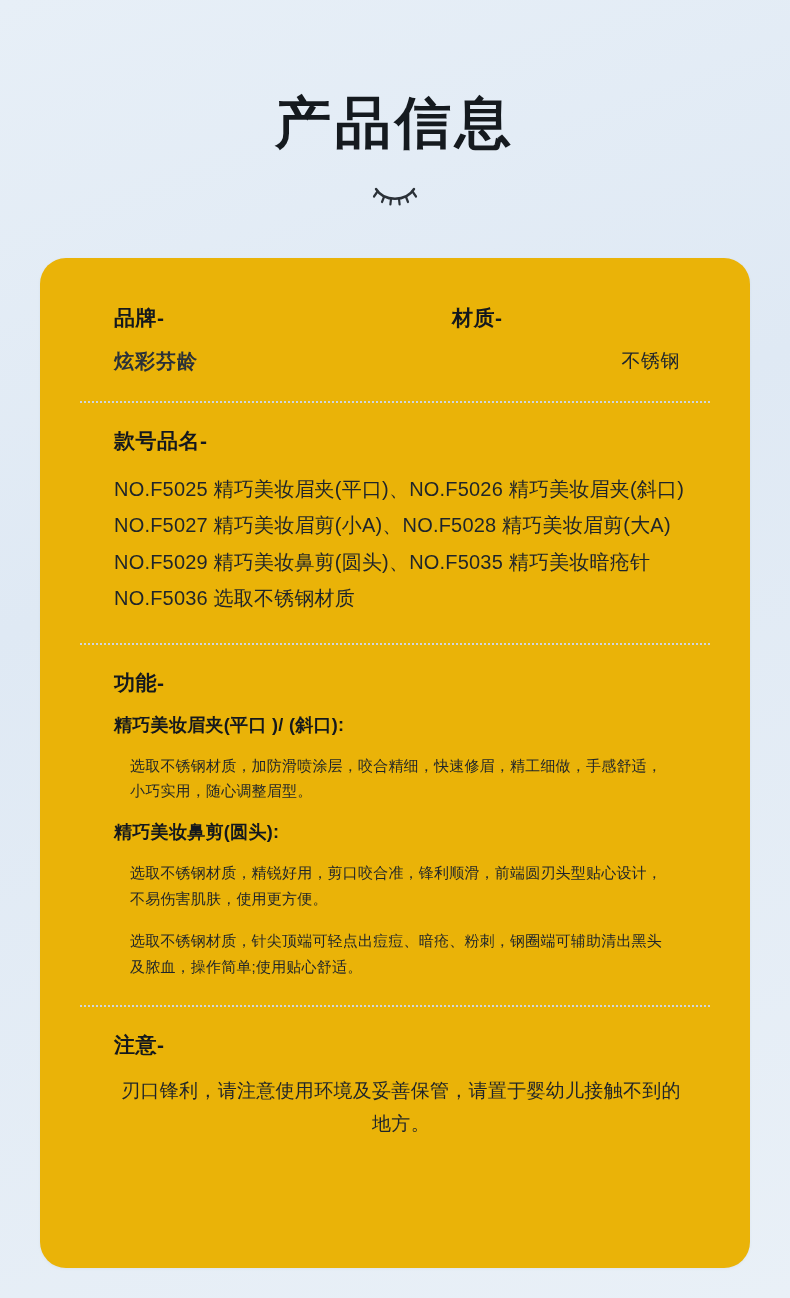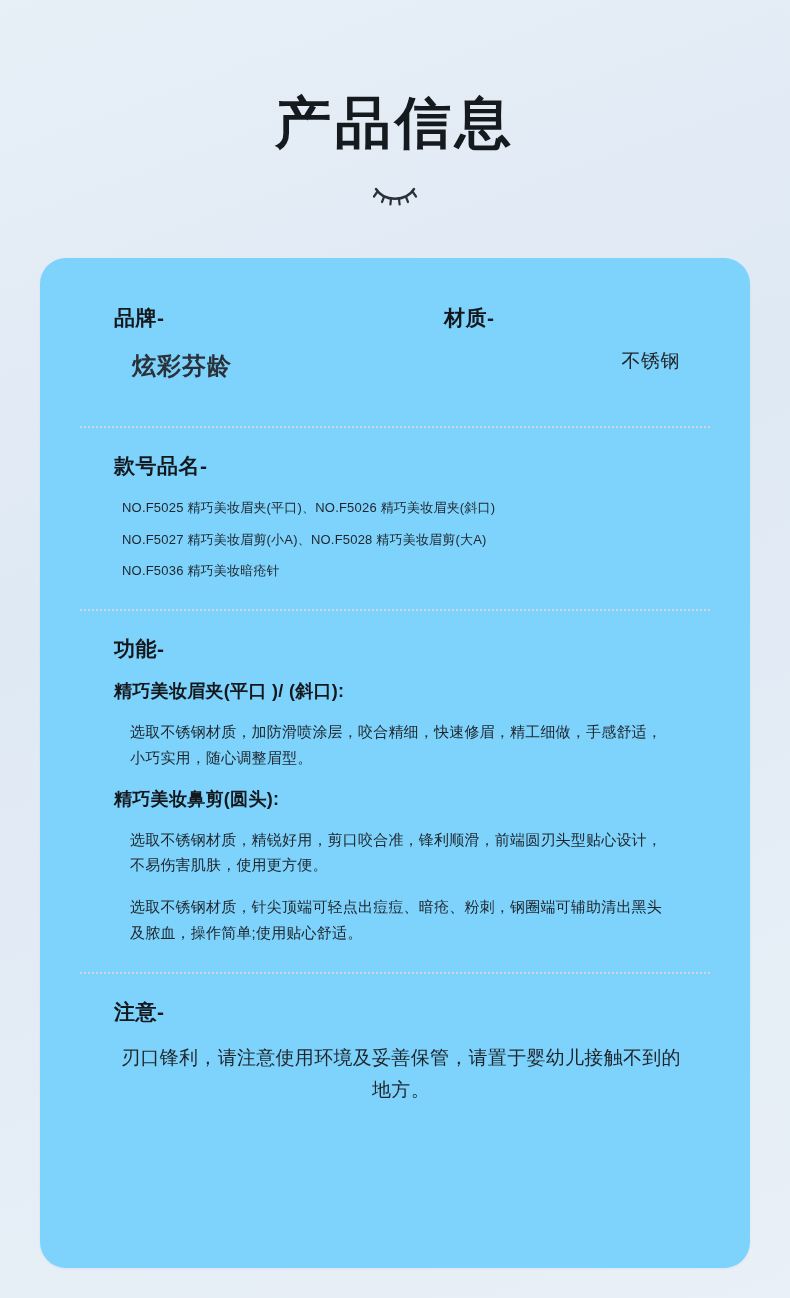--- a/index.html
+++ b/index.html
@@ -38,67 +38,67 @@
     justify-content: center;
     align-items: center;
     height: 28px;
   }
   .card {
     position: absolute;
     left: 40px;
     top: 258px;
     width: 710px;
     height: 1010px;
-    background: #7dd3fc;
+    background: #eab308;
     border-radius: 26px;
     box-sizing: border-box;
     padding: 46px 32px 0 32px;
     box-shadow: 0 1px 3px rgba(90,110,130,0.07);
   }
   .row-top {
     display: flex;
     align-items: flex-start;
     padding: 0 38px 0 42px;
   }
   .col-brand { width: 330px; }
-  .col-material { flex: 1; }
+  .col-material { flex: 1; margin-left: 8px; }
   .lbl {
     font-size: 21px;
     font-weight: 700;
     color: #14181d;
     letter-spacing: 0.5px;
     margin: 0 0 16px 0;
   }
   .brand-value {
-    font-size: 24px;
+    font-size: 20px;
     font-weight: 700;
     color: #2b3138;
     letter-spacing: 1px;
-    margin: 18px;
+    margin: 0;
   }
   .material-value {
     font-size: 19px;
     color: #20262c;
     margin: 0;
     letter-spacing: 0.5px;
     text-align: right;
   }
   .divider {
     border: 0;
     border-top: 2px dotted #cfd6dd;
     margin: 26px 8px 24px 8px;
   }
   .section {
     padding: 0 30px 0 42px;
   }
   .model-line {
-    font-size: 13px;
+    font-size: 20px;
     line-height: 1.82;
     color: #1e242a;
-    margin: 8px;
+    margin: 0;
     letter-spacing: 0.2px;
   }
   .func-block { margin-bottom: 16px; }
   .func-title {
     font-size: 18px;
     font-weight: 700;
     color: #14181d;
     margin: 0 0 3px 0;
     letter-spacing: 0.3px;
   }
@@ -152,21 +152,22 @@
         <p class="material-value">不锈钢</p>
       </div>
     </div>
 
     <hr class="divider">
 
     <div class="section">
       <p class="lbl">款号品名-</p>
       <p class="model-line">NO.F5025 精巧美妆眉夹(平口)、NO.F5026 精巧美妆眉夹(斜口)</p>
       <p class="model-line">NO.F5027 精巧美妆眉剪(小A)、NO.F5028 精巧美妆眉剪(大A)</p>
-      <p class="model-line">NO.F5036 精巧美妆暗疮针</p>
+      <p class="model-line">NO.F5029 精巧美妆鼻剪(圆头)、NO.F5035 精巧美妆暗疮针</p>
+      <p class="model-line">NO.F5036 选取不锈钢材质</p>
     </div>
 
     <hr class="divider">
 
     <div class="section">
       <p class="lbl">功能-</p>
 
       <div class="func-block">
         <p class="func-title">精巧美妆眉夹(平口 )/ (斜口):</p>
         <p class="func-body">选取不锈钢材质，加防滑喷涂层，咬合精细，快速修眉，精工细做，手感舒适，小巧实用，随心调整眉型。</p>

